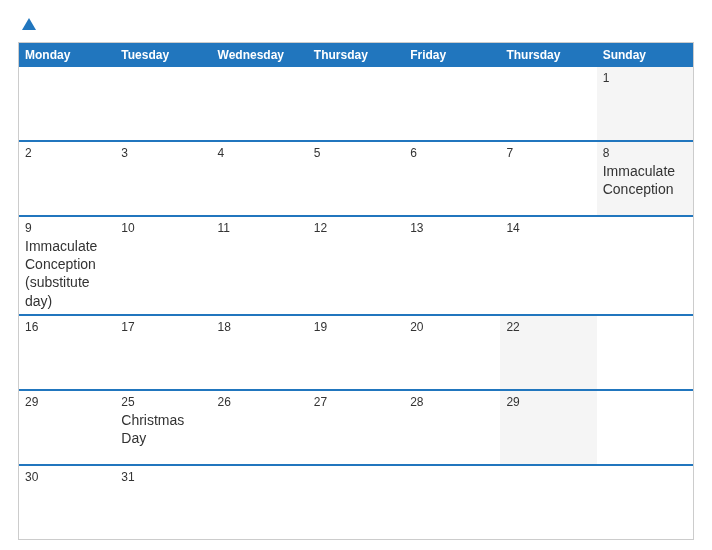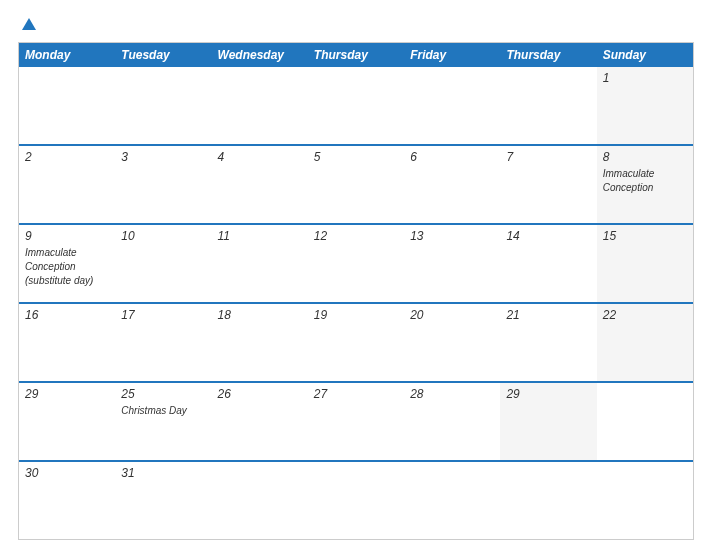--- a/index.html
+++ b/index.html
@@ -62,21 +62,20 @@
       text-align: right;
       min-width: 140px;
     }
 
     
     .calendar {
       flex: 1;
       display: flex;
       flex-direction: column;
       border: 1px solid #ccc;
-      font-style: italic;
     }
 
     
     .days-header {
       display: grid;
       grid-template-columns: repeat(7, 1fr);
       background: #2176be;
     }
     .day-header {
       color: #fff;
@@ -116,21 +115,21 @@
     .day-cell.empty {
       background: #fff;
     }
     .day-number {
       font-size: 12px;
       color: #333;
       display: block;
       margin-bottom: 2px;
     }
     .day-event {
-      font-size: 10px;
+      font-size: 14px;
       color: #333;
       line-height: 1.3;
     }
   </style>
 </head>
 <body>
 
 <div class="header">
   <div class="logo">
     <span class="logo-general"></span>
@@ -197,42 +196,36 @@
         </div>
         <div class="day-cell">
           <span class="day-number">12</span>
         </div>
         <div class="day-cell">
           <span class="day-number">13</span>
         </div>
         <div class="day-cell">
           <span class="day-number">14</span>
         </div>
-        <div class="day-cell sunday">
-          <span class="day-number">15</span>
-        </div>
       </div>
       <div class="week">
         <div class="day-cell">
           <span class="day-number">16</span>
         </div>
         <div class="day-cell">
           <span class="day-number">17</span>
         </div>
         <div class="day-cell">
           <span class="day-number">18</span>
         </div>
         <div class="day-cell">
           <span class="day-number">19</span>
         </div>
         <div class="day-cell">
           <span class="day-number">20</span>
-        </div>
-        <div class="day-cell">
-          <span class="day-number">21</span>
         </div>
         <div class="day-cell sunday">
           <span class="day-number">22</span>
         </div>
       </div>
       <div class="week">
         <div class="day-cell">
           <span class="day-number">29</span>
         </div>
         <div class="day-cell"><span class="day-number">25</span><span class="day-event">Christmas Day</span></div>

